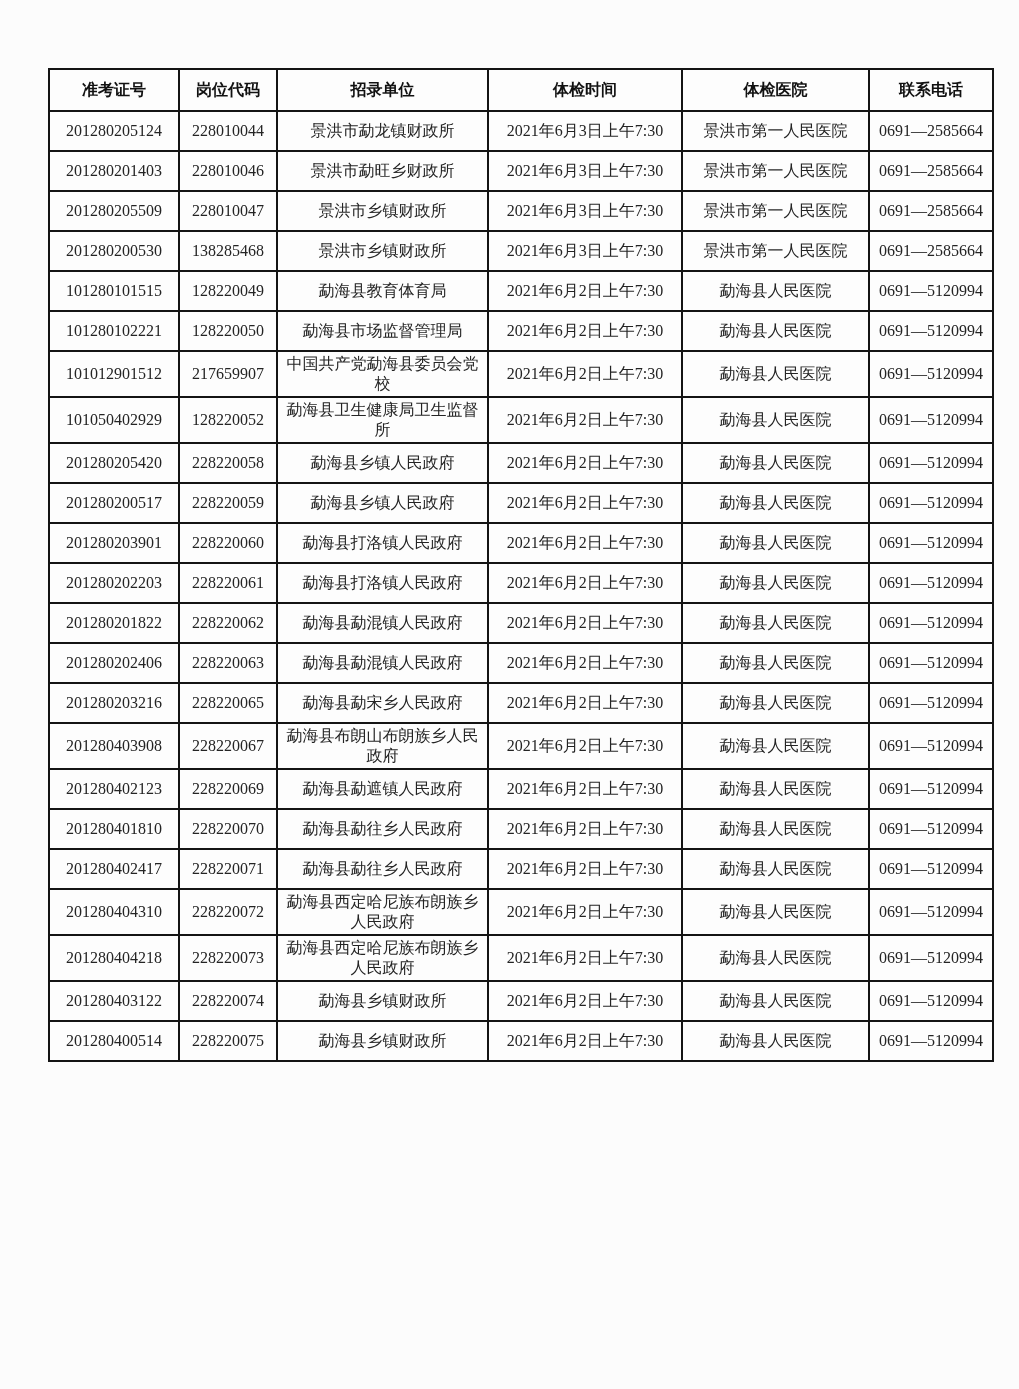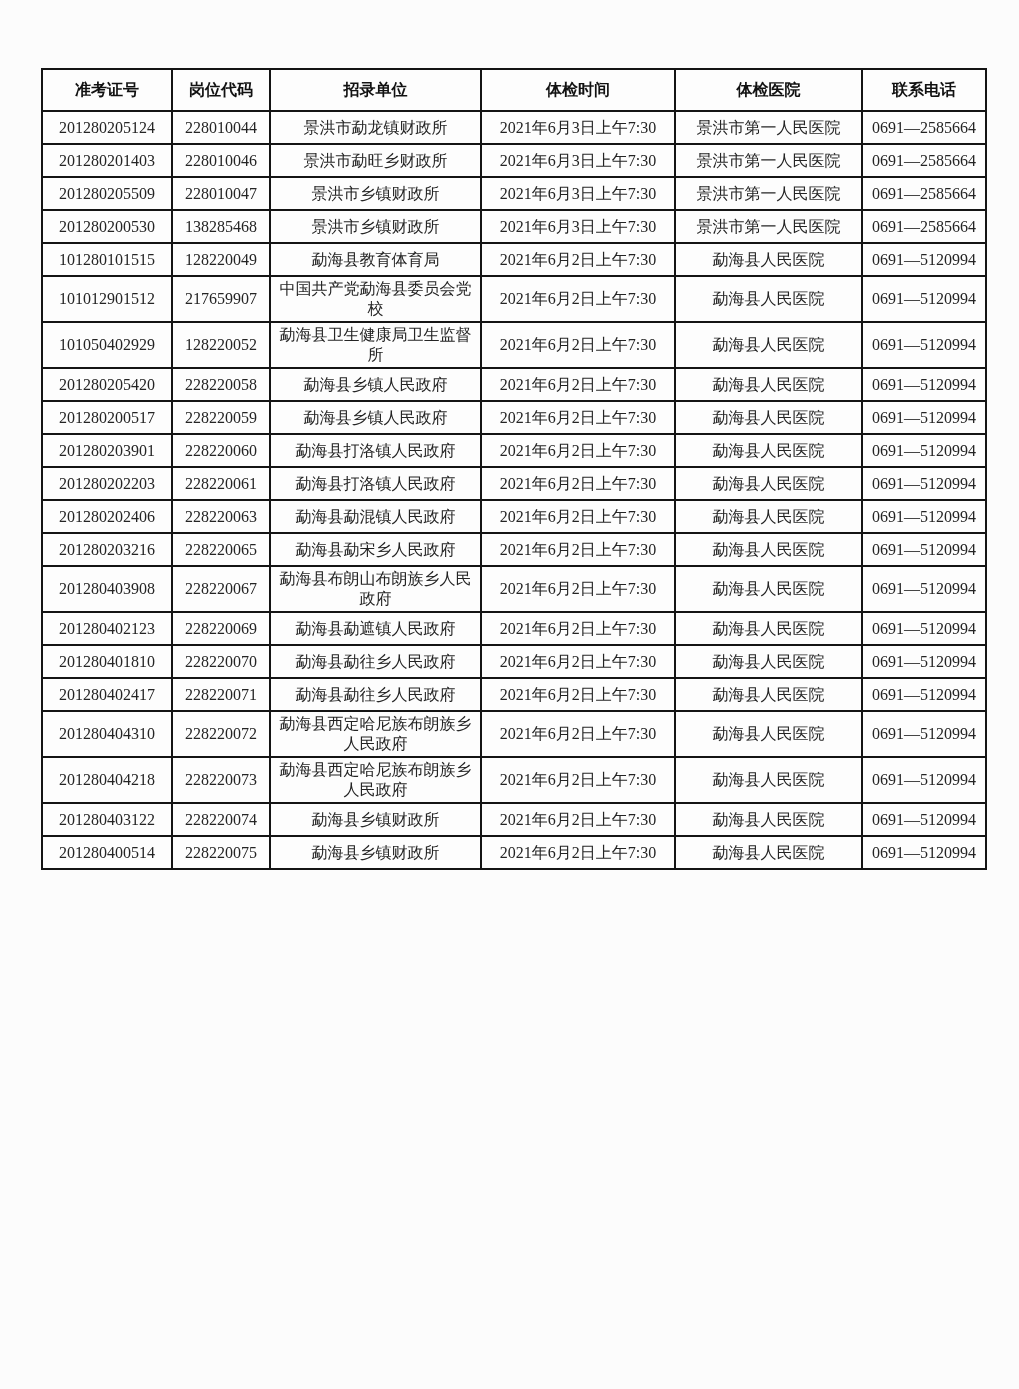--- a/index.html
+++ b/index.html
@@ -17,21 +17,21 @@
   .page {
     position: absolute;
     left: 0;
     top: 0;
     width: 1019px;
     height: 1389px;
     background: #fcfcfc;
   }
   table.schedule {
     position: absolute;
-    left: 41px;
+    left: 48px;
     top: 68px;
     width: 944px;
     border-collapse: collapse;
     table-layout: fixed;
     background: #fdfdfd;
     padding-left: 21px;
   }
   table.schedule th,
   table.schedule td {
     border: 2px solid #141414;
@@ -43,21 +43,21 @@
   table.schedule thead tr {
     height: 42px;
   }
   table.schedule th {
     font-family: "Liberation Sans", "DejaVu Sans", sans-serif;
     font-weight: bold;
     font-size: 16px;
     color: #111;
   }
   table.schedule tbody tr {
-    height: 33px;
+    height: 40px;
   }
   table.schedule td {
     font-size: 16px;
     line-height: 1.25;
     color: #242424;
   }
   
   col.c0 { width: 130px; }
   col.c1 { width: 98px;  }
   col.c2 { width: 211px; }
@@ -123,20 +123,28 @@
         </tr>
         <tr>
           <td>101280101515</td>
           <td>128220049</td>
           <td>勐海县教育体育局</td>
           <td>2021年6月2日上午7:30</td>
           <td>勐海县人民医院</td>
           <td>0691—5120994</td>
         </tr>
         <tr>
+          <td>101280102221</td>
+          <td>128220050</td>
+          <td>勐海县市场监督管理局</td>
+          <td>2021年6月2日上午7:30</td>
+          <td>勐海县人民医院</td>
+          <td>0691—5120994</td>
+        </tr>
+        <tr>
           <td>101012901512</td>
           <td>217659907</td>
           <td>中国共产党勐海县委员会党校</td>
           <td>2021年6月2日上午7:30</td>
           <td>勐海县人民医院</td>
           <td>0691—5120994</td>
         </tr>
         <tr>
           <td>101050402929</td>
           <td>128220052</td>
@@ -166,20 +174,28 @@
           <td>228220060</td>
           <td>勐海县打洛镇人民政府</td>
           <td>2021年6月2日上午7:30</td>
           <td>勐海县人民医院</td>
           <td>0691—5120994</td>
         </tr>
         <tr>
           <td>201280202203</td>
           <td>228220061</td>
           <td>勐海县打洛镇人民政府</td>
+          <td>2021年6月2日上午7:30</td>
+          <td>勐海县人民医院</td>
+          <td>0691—5120994</td>
+        </tr>
+        <tr>
+          <td>201280201822</td>
+          <td>228220062</td>
+          <td>勐海县勐混镇人民政府</td>
           <td>2021年6月2日上午7:30</td>
           <td>勐海县人民医院</td>
           <td>0691—5120994</td>
         </tr>
         <tr>
           <td>201280202406</td>
           <td>228220063</td>
           <td>勐海县勐混镇人民政府</td>
           <td>2021年6月2日上午7:30</td>
           <td>勐海县人民医院</td>

